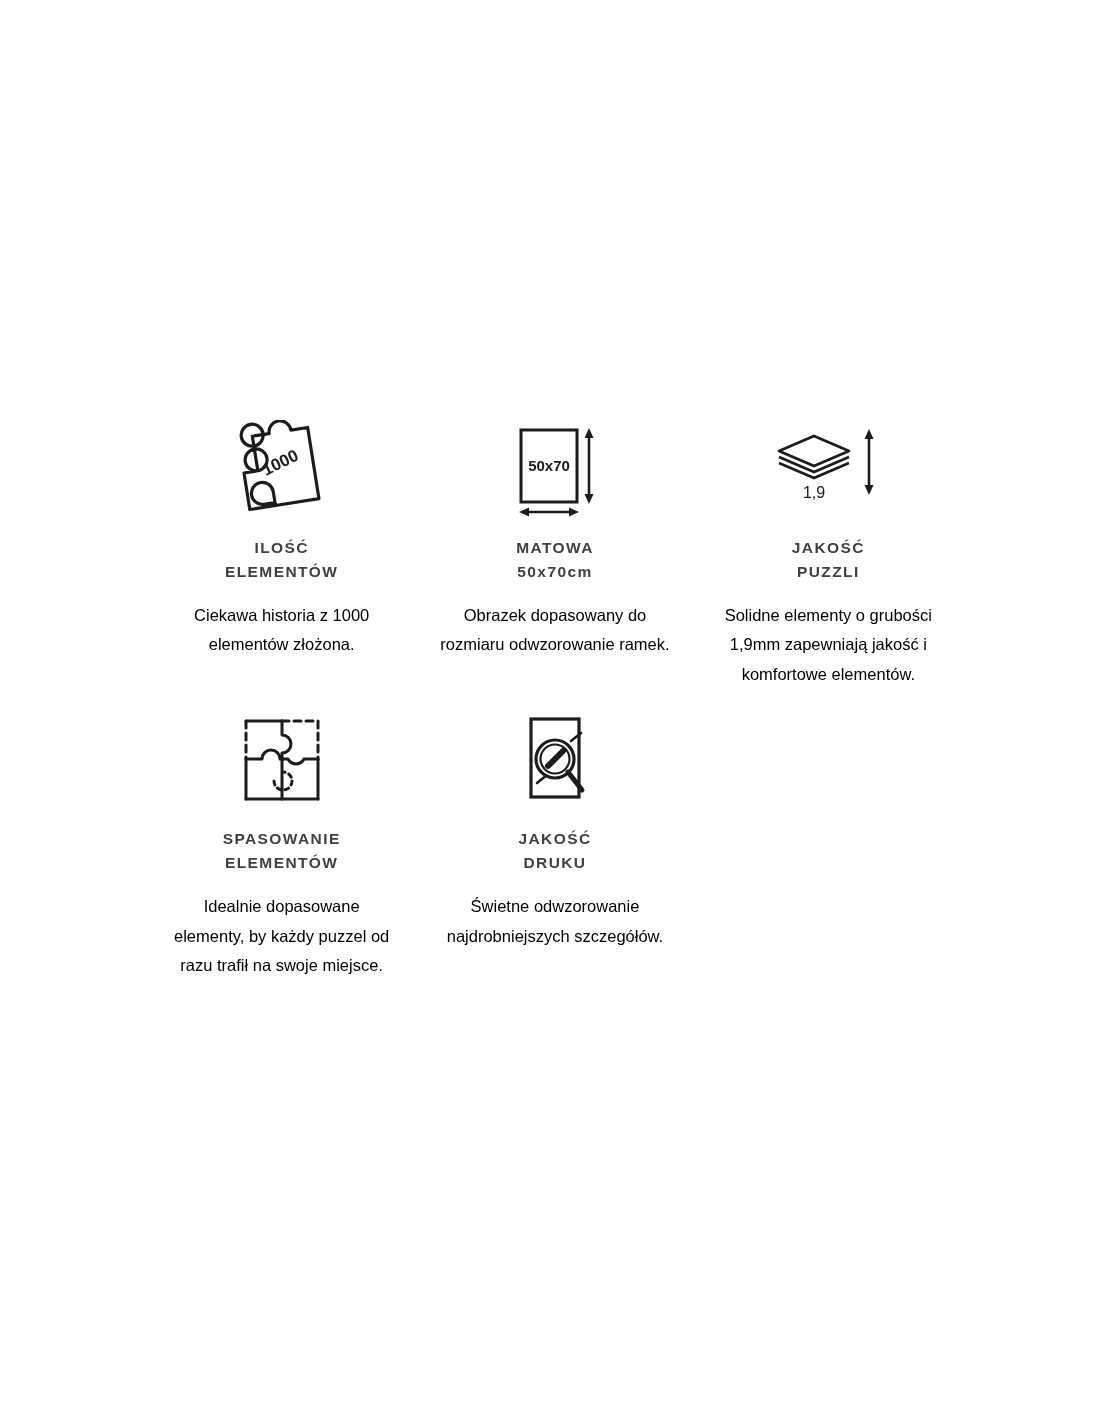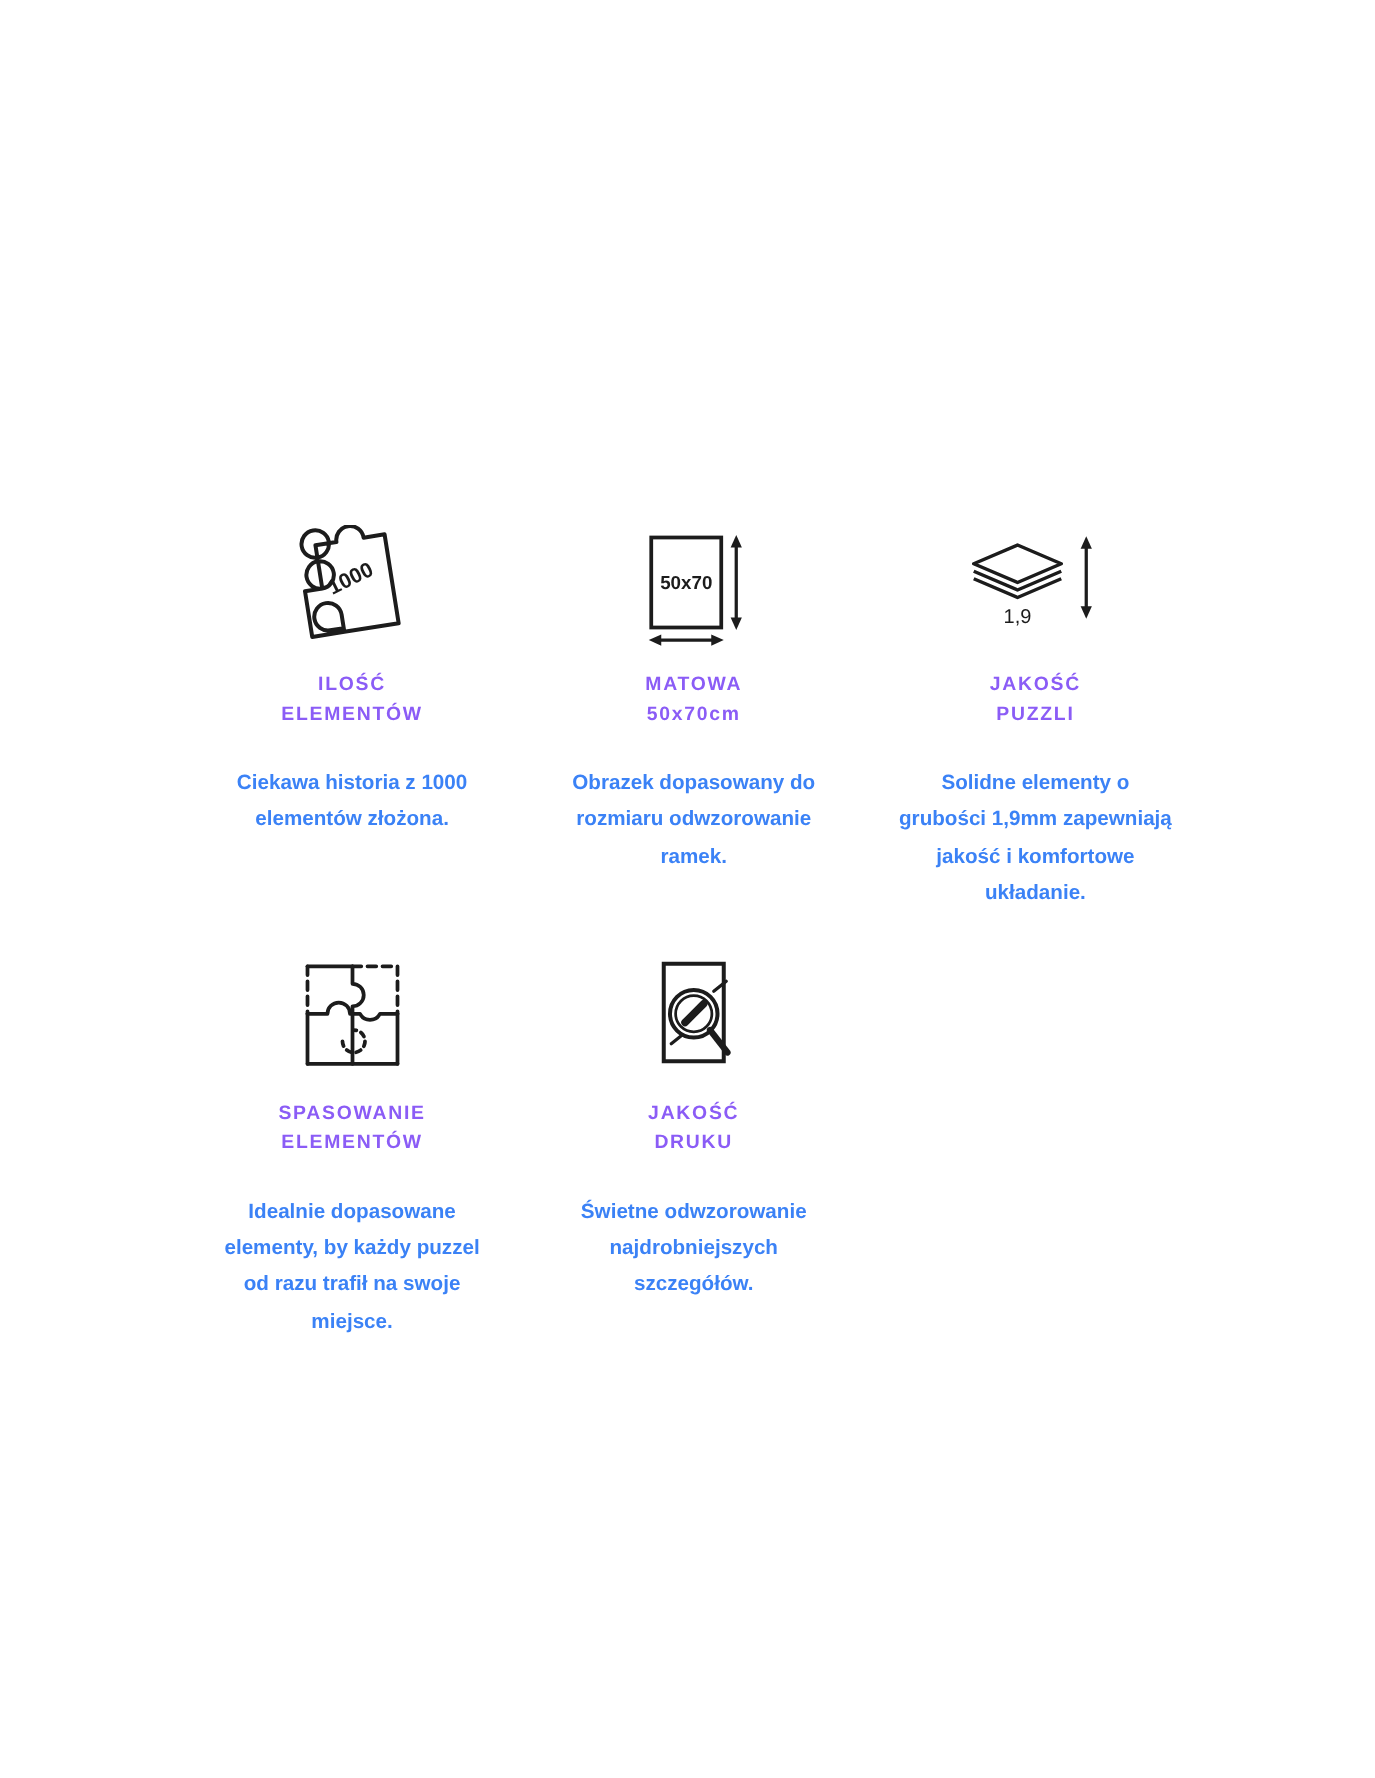--- a/index.html
+++ b/index.html
@@ -50,31 +50,31 @@
     margin-bottom: 16px;
   }
 
   .feature-icon svg { display: block; }
 
   .feature-title {
     font-size: 15.5px;
     font-weight: bold;
     letter-spacing: 1.4px;
     line-height: 1.52;
-    color: #8b5cf6;
+    color: #404040;
     margin: 0 0 14px 0;
     white-space: pre-line;
   }
 
   .feature-desc {
     font-size: 16.5px;
-    font-weight: bold;
+    font-weight: normal;
     line-height: 1.78;
-    color: #3b82f6;
-    margin: 15px;
+    color: #000000;
+    margin: 4px;
     max-width: 230px;
   }
 
   
   .row2 .feature-icon { height: 100px; }
 </style>
 </head>
 <body>
 
 <div class="features-section">
@@ -149,21 +149,21 @@
             <path d="M10 43 L45 58 L80 43"></path>
           </g>
           <text x="45" y="78" font-family="'Liberation Sans', sans-serif" font-size="16" font-weight="normal" fill="#1c1c1c" text-anchor="middle">1,9</text>
           <line x1="100" y1="16" x2="100" y2="68" stroke="#1c1c1c" stroke-width="2.6"></line>
           <polygon points="100,9 95.5,19 104.5,19" fill="#1c1c1c"></polygon>
           <polygon points="100,75 95.5,65 104.5,65" fill="#1c1c1c"></polygon>
         </svg>
       </div>
       <div class="feature-title">JAKOŚĆ
 PUZZLI</div>
-      <p class="feature-desc">Solidne elementy o grubości 1,9mm zapewniają jakość i komfortowe układanie.</p>
+      <p class="feature-desc">Solidne elementy o grubości 1,9mm zapewniają jakość i komfortowe elementów.</p>
     </div>
 
 
     <div class="feature-card row2">
       <div class="feature-icon">
         <svg width="100" height="100" viewBox="0 0 100 100" aria-hidden="true">
           <g fill="none" stroke="#1c1c1c" stroke-width="3" stroke-linejoin="round" stroke-linecap="round">
 
             <path d="M14 10 L50 10"></path>
             <path d="M50 10 L86 10" stroke-dasharray="7 5"></path>

